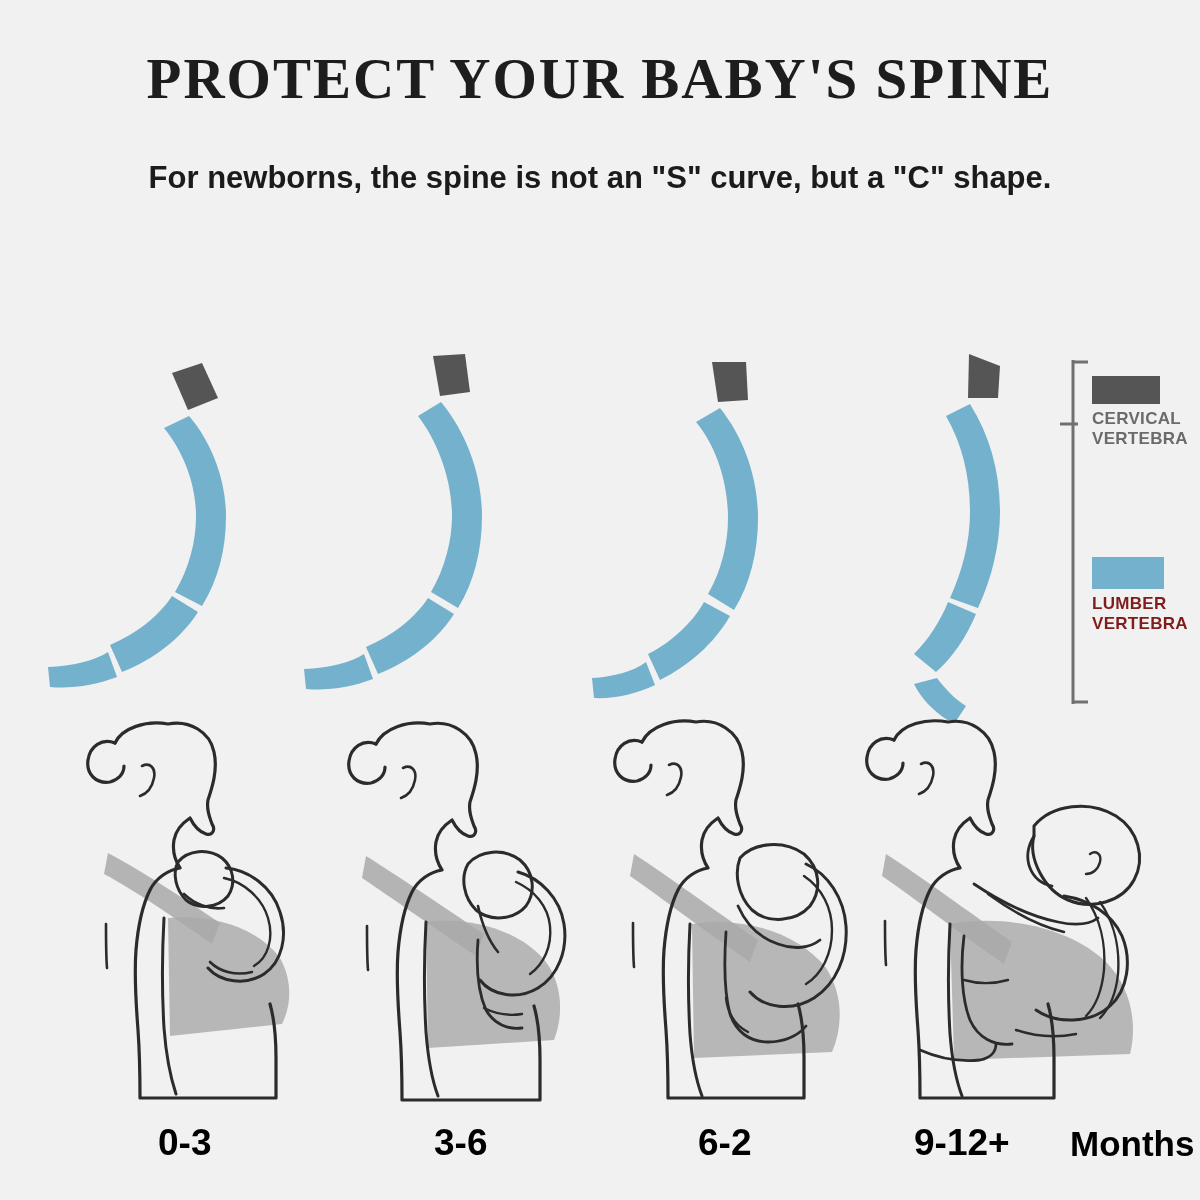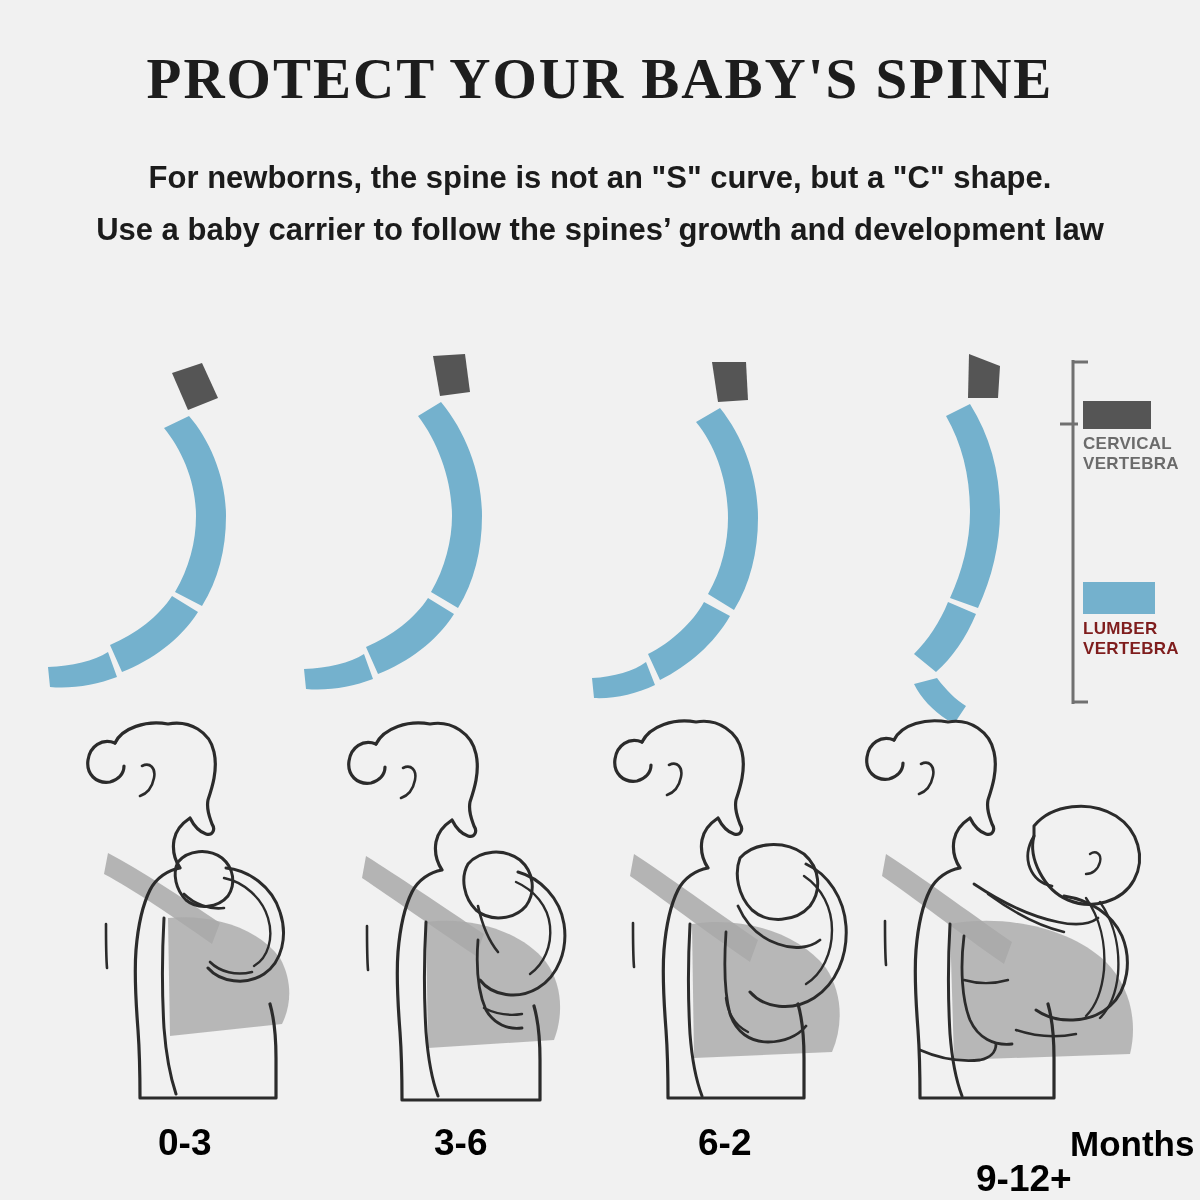--- a/index.html
+++ b/index.html
@@ -72,22 +72,21 @@
     width: 140px;
     height: 360px;
   }
   .legend-bracket {
     position: absolute;
     left: 0; top: 0;
     width: 30px; height: 360px;
   }
   .legend-block {
     position: absolute;
-    left: 23px;
-    margin-top: 25px;
+    left: 32px;
   }
   .legend-swatch {
     width: 68px;
     height: 28px;
   }
   .legend-swatch.cervical { background: #555555; }
   .legend-swatch.lumber   { background: #74b1cd; width: 72px; height: 32px; }
   .legend-label {
     font-family: "Liberation Sans", sans-serif;
     font-weight: bold;
@@ -140,21 +139,20 @@
 </style>
 </head>
 <body>
 
 <div id="root">
 
   <div class="title">PROTECT YOUR BABY'S SPINE</div>
 
   <div class="subline subline-1">For newborns, the spine is not an "S" curve, but a "C" shape.</div>
 
-  <div class="subline subline-2">Use a baby carrier to follow the spines’   growth and development law</div>
 
   <div class="spine-row">
 
     <div class="spine-cell" style="left:30px;">
       <svg width="300" height="380" viewBox="0 0 300 380">
         <g>
           <path d="M142 33 L172 23 L188 58 L158 70 Z" fill="#555555"></path>
         </g>
         <g>
           <path d="M159 76 C 180 100, 196 138, 196 176 C 196 210, 188 240, 172 266
@@ -410,17 +408,17 @@
       </svg>
     </div>
   </div>
 
   <div class="age-label" style="left:158px;">0-3</div>
 
   <div class="age-label" style="left:434px;">3-6</div>
 
   <div class="age-label" style="left:698px;">6-2</div>
 
-  <div class="age-label" style="left:976px;margin-top:36px;">9-12+</div>
+  <div class="age-label" style="left:914px;">9-12+</div>
 
   <div class="months-label">Months</div>
 
 </div>
 
 </body></html>

